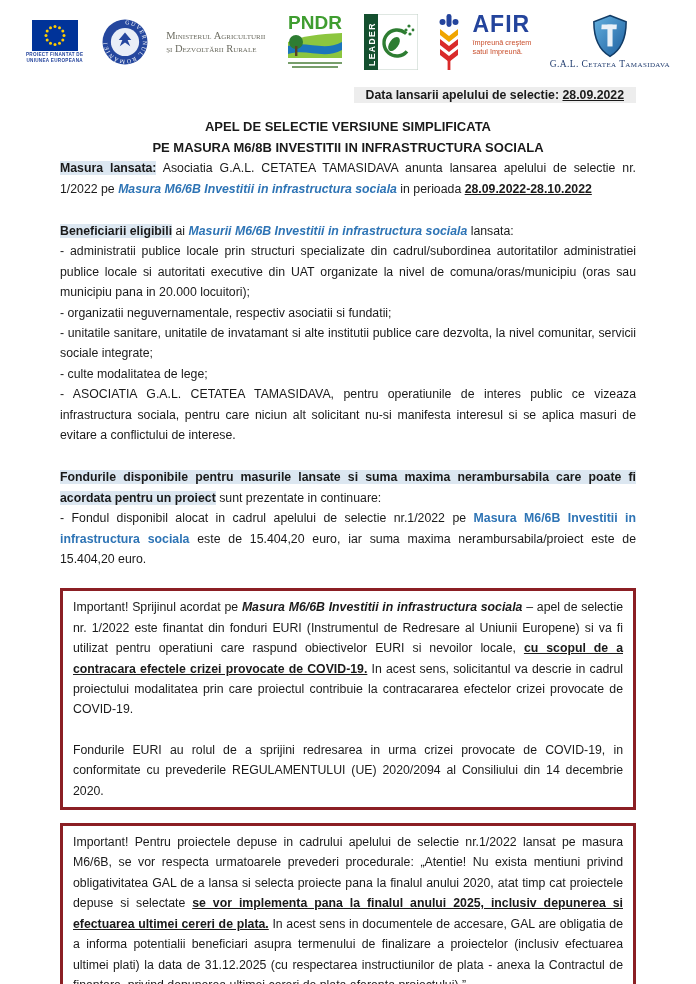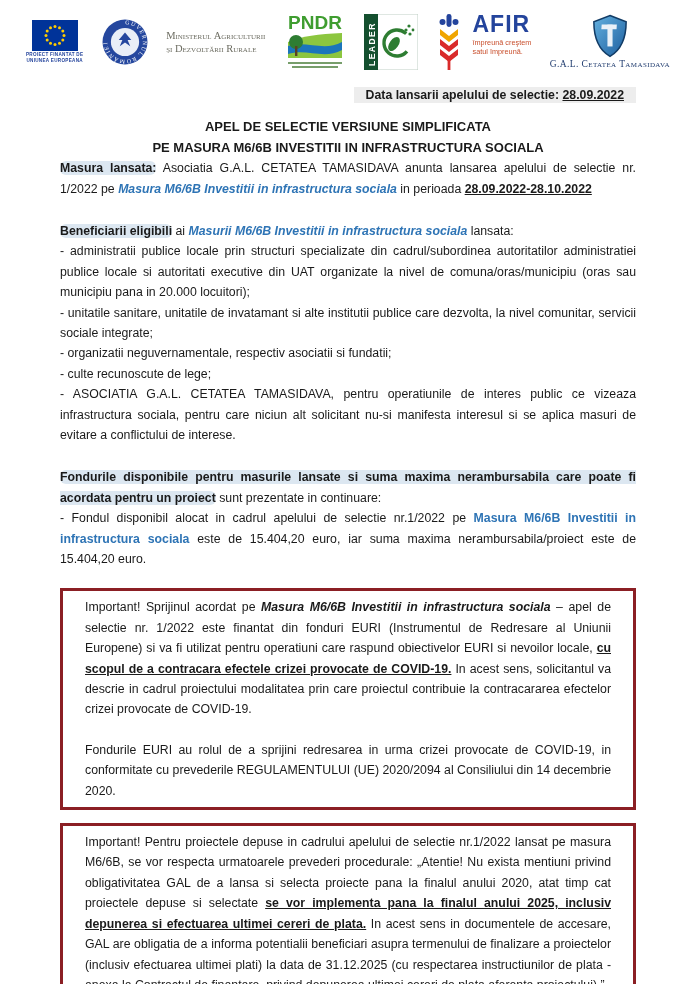--- a/index.html
+++ b/index.html
@@ -22,27 +22,27 @@
   .gal-caption{font-family:"Liberation Serif","DejaVu Serif",serif;font-variant:small-caps;
     font-size:9.5px;color:#1f3b6e;margin-top:2px;white-space:nowrap;letter-spacing:.4px;}
   
   .content{padding:0 60px;display:flex;flex-direction:column;flex:1;}
   .date-row{text-align:right;margin-top:16px;font-size:12.3px;font-weight:bold;}
   .date-row .hl-gray{background:#ededed;padding:1px 12px;}
   .date-underline{text-decoration:underline;}
   .doc-title{Text-align:center;text-align:center;font-weight:bold;font-size:13px;line-height:1.62;margin-top:14px;}
   p.para{margin:0;text-align:justify;font-size:12.3px;line-height:1.66;}
   .mt1{margin-top:22px;}
-  .hl{background:#dce7f1;border-radius:6px;}
+  .hl{background:#dce7f1;}
   .b{font-weight:bold;}
   .bu{font-weight:bold;text-decoration:underline;}
   .bi{font-weight:bold;font-style:italic;}
   .bi-blue{font-weight:bold;font-style:italic;color:#2E74B5;}
   .b-blue{font-weight:bold;color:#2E74B5;}
-  .alert-box{border:3px solid #8B1F24;padding:6px 22px;margin-top:19px;}
+  .alert-box{border:3px solid #8B1F24;padding:6px 10px;margin-top:19px;}
   .alert-box + .alert-box{margin-top:13px;}
   .boxgap{height:20px;}
 </style>
 </head>
 <body>
 
 <div class="logo-row">
 
   <div class="logo-block">
     <svg width="46" height="31" viewBox="0 0 46 31">
@@ -143,31 +143,31 @@
     <div class="gal-caption">G.A.L. Cetatea Tamasidava</div>
   </div>
 </div>
 
 <div class="content">
 
   <div class="date-row"><span class="hl-gray"><span>Data lansarii apelului de selectie: </span><span class="date-underline">28.09.2022</span></span></div>
 
   <div class="doc-title">
     <div>APEL DE SELECTIE VERSIUNE SIMPLIFICATA</div>
-    <div>PE MASURA M6/6B INVESTITII IN INFRASTRUCTURA SOCIALA</div>
+    <div>PE MASURA M6/8B INVESTITII IN INFRASTRUCTURA SOCIALA</div>
   </div>
 
   <p class="para mt1"><span class="b hl">Masura lansata:</span><span> Asociatia G.A.L. CETATEA TAMASIDAVA anunta lansarea apelului de selectie nr. 1/2022 pe </span><span class="bi-blue">Masura M6/6B Investitii in infrastructura sociala</span><span> in perioada </span><span class="bu">28.09.2022-28.10.2022</span></p>
 
   <div class="mt1">
     <p class="para"><span class="b hl">Beneficiarii eligibili</span><span> ai </span><span class="bi-blue">Masurii M6/6B Investitii in infrastructura sociala</span><span> lansata:</span></p>
     <p class="para">- administratii publice locale prin structuri specializate din cadrul/subordinea autoritatilor administratiei publice locale si autoritati executive din UAT organizate la nivel de comuna/oras/municipiu (oras sau municipiu pana in 20.000 locuitori);</p>
+    <p class="para">- organizatii neguvernamentale, respectiv asociatii si fundatii;</p>
     <p class="para">- unitatile sanitare, unitatile de invatamant si alte institutii publice care dezvolta, la nivel comunitar, servicii sociale integrate;</p>
-    <p class="para">- organizatii neguvernamentale, respectiv asociatii si fundatii;</p>
-    <p class="para">- culte recunoscute de lege;</p>
+    <p class="para">- culte modalitatea de lege;</p>
     <p class="para">- ASOCIATIA G.A.L. CETATEA TAMASIDAVA, pentru operatiunile de interes public ce vizeaza infrastructura sociala, pentru care niciun alt solicitant nu-si manifesta interesul si se aplica masuri de evitare a conflictului de interese.</p>
   </div>
 
   <div class="mt1">
     <p class="para"><span class="b hl">Fondurile disponibile pentru masurile lansate si suma maxima nerambursabila care poate fi acordata pentru un proiect</span><span> sunt prezentate in continuare:</span></p>
     <p class="para"><span>- Fondul disponibil alocat in cadrul apelului de selectie nr.1/2022 pe </span><span class="b-blue">Masura M6/6B Investitii in infrastructura sociala</span><span> este de 15.404,20 euro, iar suma maxima nerambursabila/proiect este de 15.404,20 euro.</span></p>
   </div>
 
   <div class="alert-box">
     <p class="para"><span>Important! Sprijinul acordat pe </span><span class="bi">Masura M6/6B Investitii in infrastructura sociala</span><span> – apel de selectie nr. 1/2022 este finantat din fonduri EURI (Instrumentul de Redresare al Uniunii Europene) si va fi utilizat pentru operatiuni care raspund obiectivelor EURI si nevoilor locale, </span><span class="bu">cu scopul de a contracara efectele crizei provocate de COVID-19.</span><span> In acest sens, solicitantul va descrie in cadrul proiectului modalitatea prin care proiectul contribuie la contracararea efectelor crizei provocate de COVID-19.</span></p>

